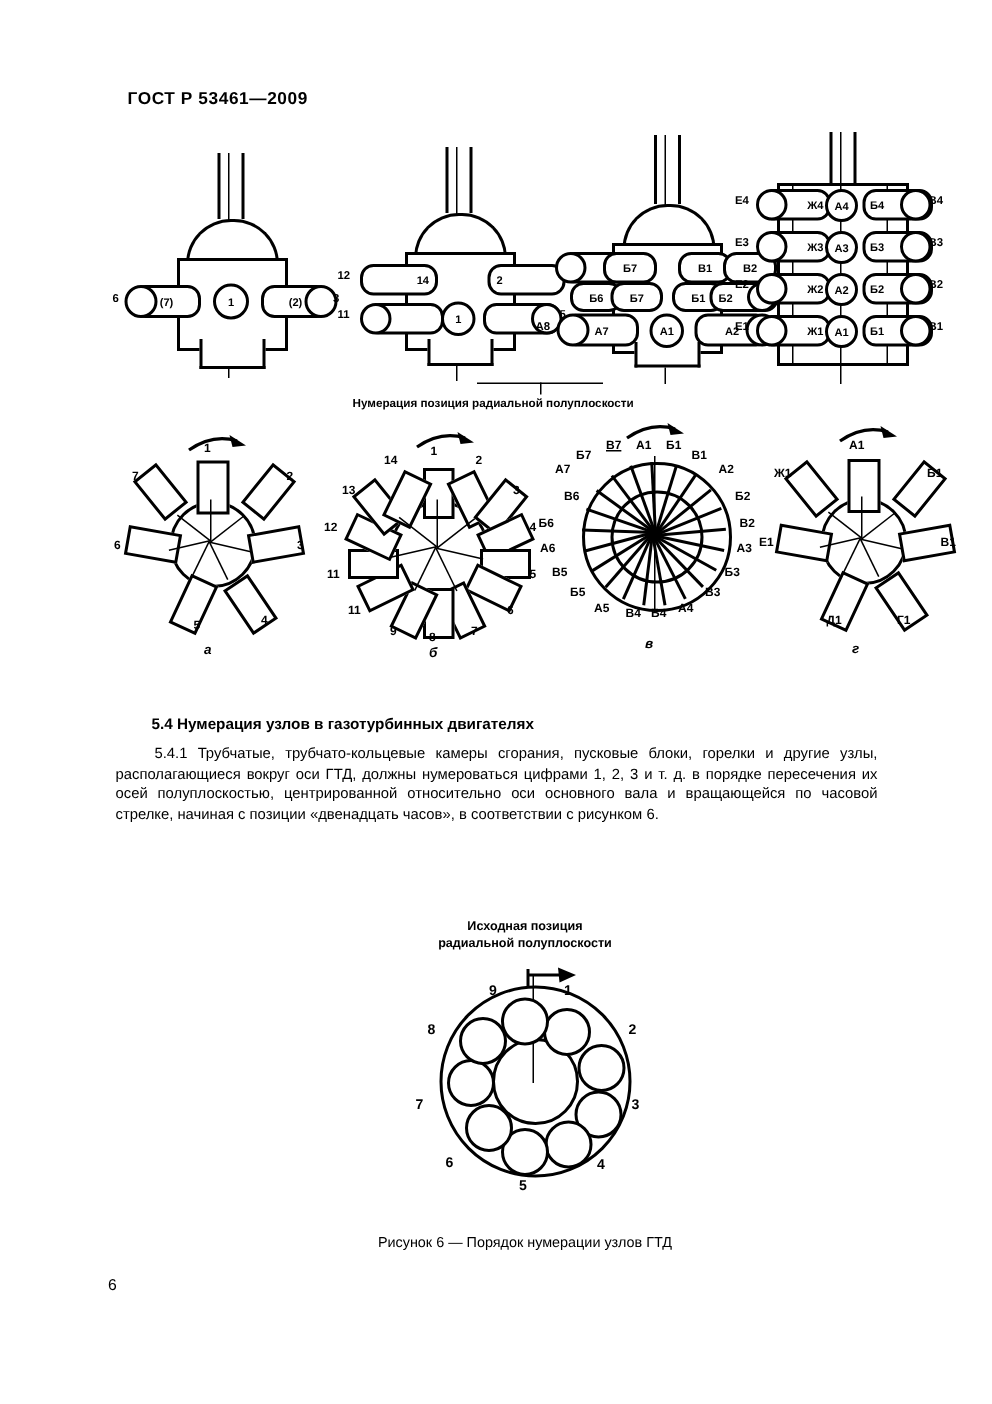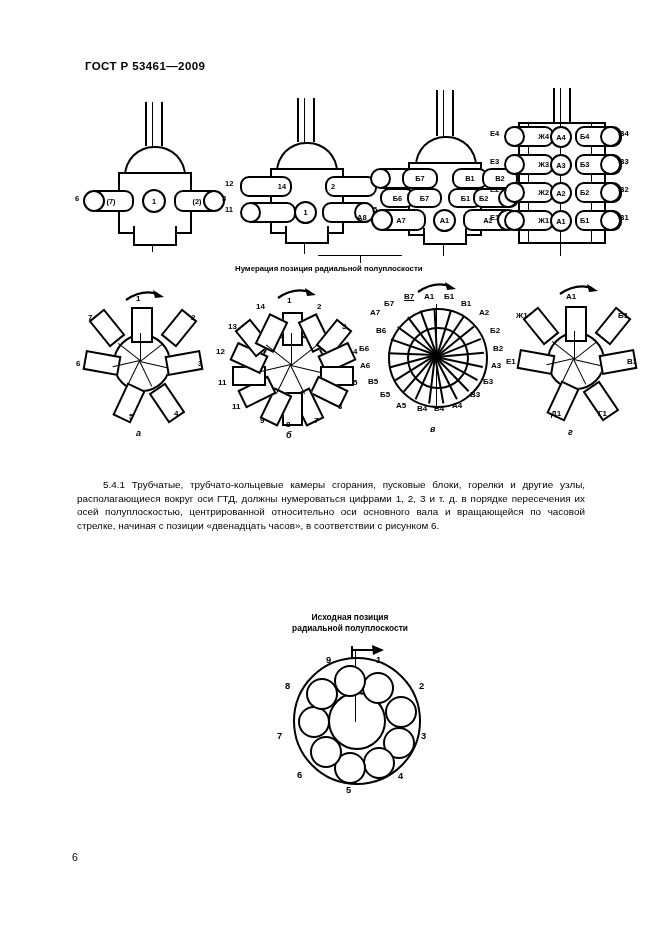--- a/index.html
+++ b/index.html
@@ -411,20 +411,21 @@
       <div class="num" style="left:88px;top:125px;">Г1</div>
       <div class="num" style="left:41px;top:125px;">Д1</div>
       <div class="num" style="left:-4px;top:73px;">Е1</div>
       <div class="num" style="left:6px;top:27px;">Ж1</div>
       <div class="sub" style="left:58px;top:143px;">г</div>
     </div>
 
   </div>
 
   <div class="body">
+    <div class="h-sec">5.4  Нумерация узлов в газотурбинных двигателях</div>
     <p class="p ind">5.4.1  Трубчатые, трубчато-кольцевые камеры сгорания, пусковые блоки, горелки и другие узлы, располагающиеся вокруг оси ГТД, должны нумероваться цифрами 1, 2, 3 и т. д. в порядке пересечения их осей полуплоскостью, центрированной относительно оси основного вала и вращающейся по часовой стрелке, начиная с позиции «двенадцать часов», в соответствии с рисунком 6.</p>
   </div>
 
   <div class="fig6">
     <div class="f6title" style="left:0;top:11px;">радиальной полуплоскости</div>
     <div class="f6title" style="left:0;top:0;">Исходная позиция</div>
 
     <div class="arrow" style="position:absolute;left:150px;top:32px;">
       <svg width="38" height="20" viewBox="0 0 38 20">
         <path d="M2 2 L2 18" stroke="#000" stroke-width="2"></path>
@@ -450,16 +451,17 @@
     <div class="f6num" style="left:176px;top:42px;">1</div>
     <div class="f6num" style="left:219px;top:68px;">2</div>
     <div class="f6num" style="left:221px;top:118px;">3</div>
     <div class="f6num" style="left:198px;top:158px;">4</div>
     <div class="f6num" style="left:146px;top:172px;">5</div>
     <div class="f6num" style="left:97px;top:157px;">6</div>
     <div class="f6num" style="left:77px;top:118px;">7</div>
     <div class="f6num" style="left:85px;top:68px;">8</div>
     <div class="f6num" style="left:126px;top:42px;">9</div>
 
+    <div class="cap" style="left:0;top:210px;">Рисунок 6 — Порядок нумерации узлов ГТД</div>
   </div>
 
   <div class="page-number">6</div>
 </div>
 
 </body></html>

